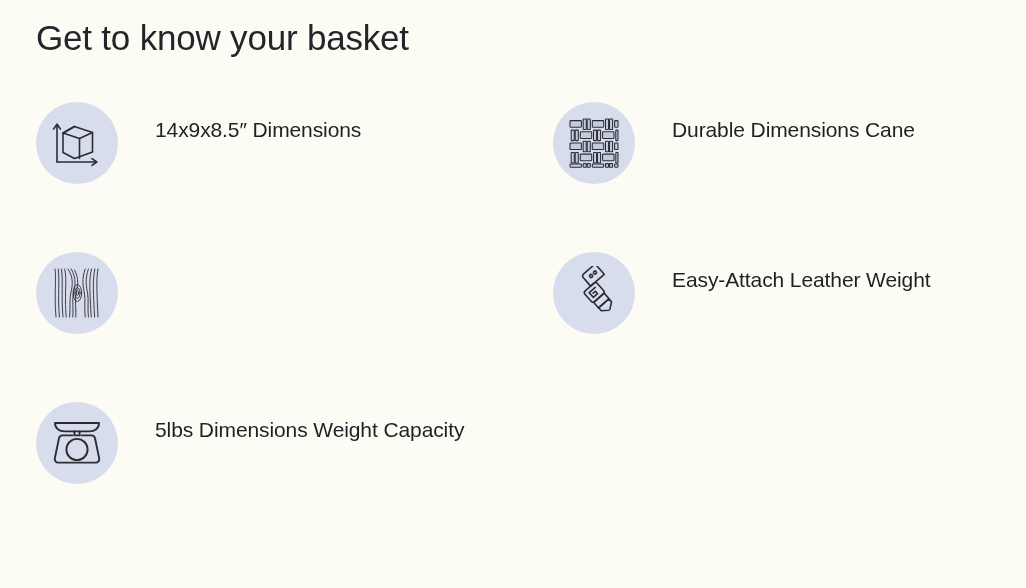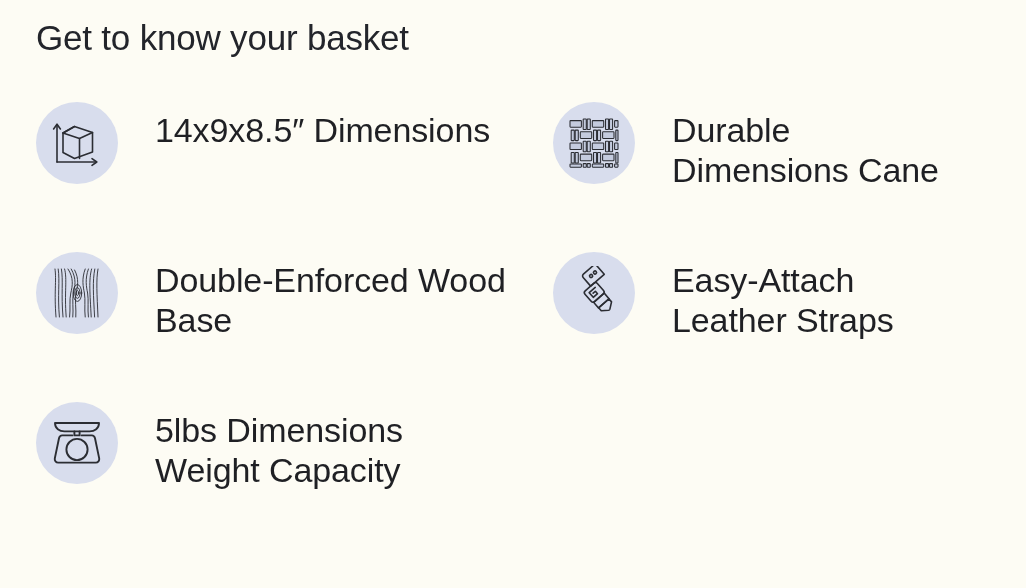--- a/index.html
+++ b/index.html
@@ -69,21 +69,21 @@
     margin-top: 2px;
   }
 
   .icon-badge svg {
     display: block;
   }
 
   .feature-label {
     flex: 1 1 auto;
     padding-left: 37px;
-    font-size: 34px;
+    font-size: 21px;
     line-height: 40px;
     font-weight: 400;
     color: #1f2024;
     letter-spacing: -0.1px;
     padding-top: 10px;
   }
 
   
   .col-right .feature-label {
     max-width: 300px;
@@ -137,21 +137,20 @@
           <ellipse cx="25.4" cy="26" rx="2.6" ry="5.4"></ellipse>
           <ellipse cx="25.4" cy="26" rx="1.1" ry="2.6"></ellipse>
 
           <path d="M33.2 2 C29.4 12, 31.2 20, 32.4 26 C33.6 33, 32.2 42, 33.2 50"></path>
           <path d="M36.4 2 C32.8 12, 34.4 20, 35.6 26 C36.8 33, 35.4 42, 36.4 50"></path>
           <path d="M39.6 2 C36.6 13, 38 26, 39.2 50"></path>
           <path d="M42.8 2 C40.4 14, 41.4 28, 42.6 50"></path>
           <path d="M46 2 C44 13, 45 27, 46 50"></path>
         </svg>
       </div>
-      <div class="feature-label">Double-Enforced Wood Base</div>
     </div>
 
     <div class="feature-item col-left">
       <div class="icon-badge">
         <svg width="54" height="52" viewBox="0 0 54 52" fill="none" stroke="#2b2d33" stroke-width="1.9" stroke-linecap="round" stroke-linejoin="round">
 
           <path d="M5 6 L49 6 C49 11.4 44.6 14.4 39.6 14.4 L14.4 14.4 C9.4 14.4 5 11.4 5 6 Z"></path>
 
           <path d="M24.4 14.4 L24.4 18.4 L29.6 18.4 L29.6 14.4"></path>
 
@@ -223,21 +222,21 @@
             <path d="M21.8 19.6 L33.4 19.6 C34.7 19.6 35.8 20.7 35.8 22 L35.8 31.4 C35.8 32.7 34.7 33.8 33.4 33.8 L21.8 33.8 C20.5 33.8 19.4 32.7 19.4 31.4 L19.4 22 C19.4 20.7 20.5 19.6 21.8 19.6 Z"></path>
 
             <path d="M31.6 23.6 L23.6 23.6 L23.6 29.8 L29.2 29.8 L29.2 26.6 L26.2 26.6"></path>
 
             <path d="M20.6 33.8 L34.6 33.8 L34.6 41.2 L20.6 41.2 Z"></path>
 
             <path d="M20.8 41.2 L34.4 41.2 L34.4 45.2 L28.4 49.6 C27.8 50 27.2 50 26.6 49.6 L20.8 45.2 Z"></path>
           </g>
         </svg>
       </div>
-      <div class="feature-label">Easy-Attach Leather Straps</div>
+      <div class="feature-label">Easy-Attach Leather Weight</div>
     </div>
 
     <div class="feature-item col-right empty">
       <div class="icon-badge"></div>
       <div class="feature-label"></div>
     </div>
 
   </div>
 </div>
 

